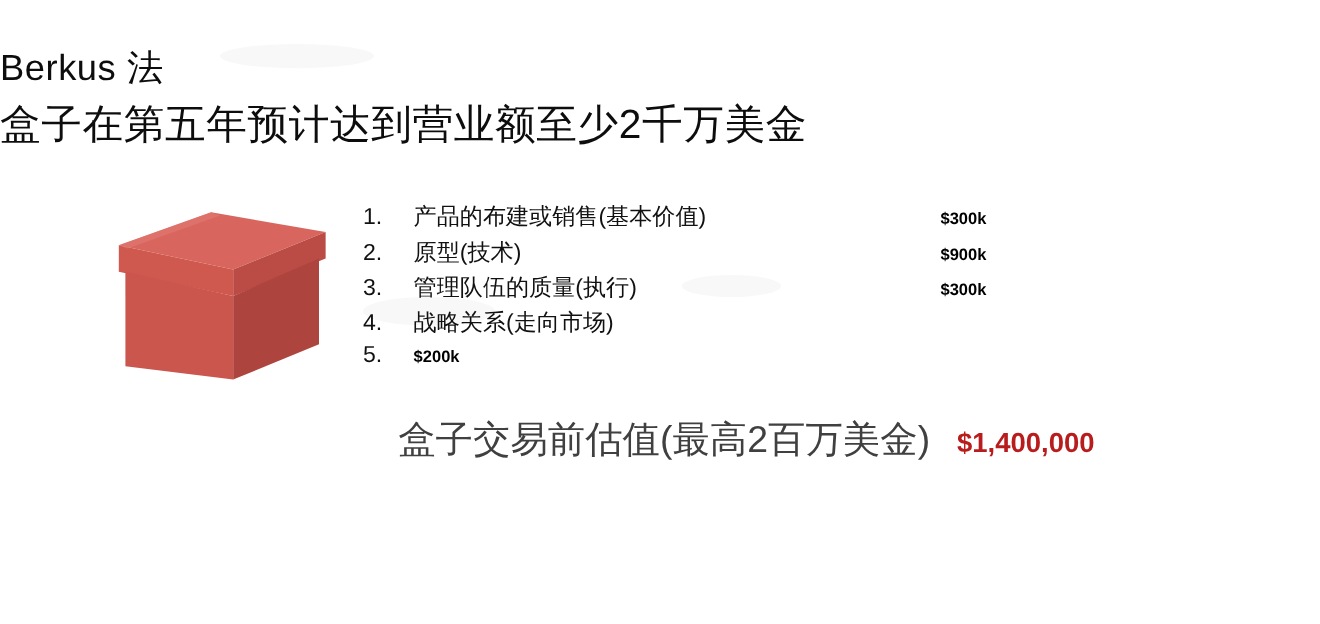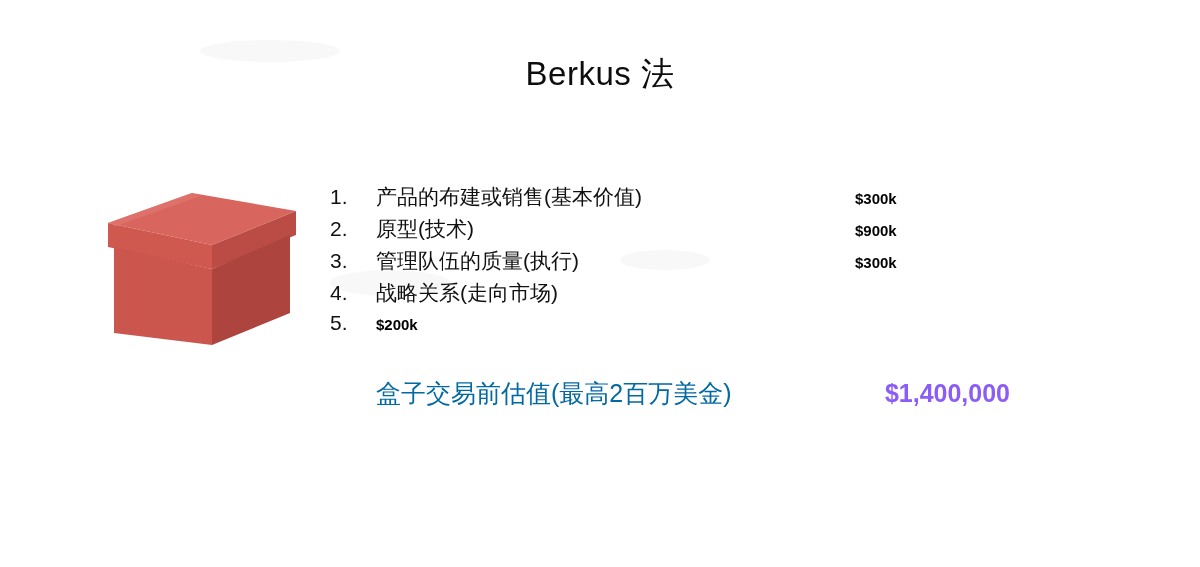--- a/index.html
+++ b/index.html
@@ -18,24 +18,23 @@
 
   .slide {
     position: absolute;
     inset: 0;
     background: #ffffff;
   }
 
   
   .title-block {
     position: absolute;
-    top: 52px;
+    top: 40px;
     left: 0;
     width: 1200px;
-    text-align: center;
   }
   .title-main {
     font-size: 33px;
     line-height: 44px;
     font-weight: 400;
     color: #0d0d0d;
     letter-spacing: 0.5px;
   }
   .title-sub {
     font-size: 37px;
@@ -92,33 +91,33 @@
   
   .total {
     position: absolute;
     left: 330px;
     top: 377px;
     width: 680px;
     display: flex;
     align-items: baseline;
   }
   .total-label {
-    margin-left: 46px;
-    font-size: 25px;
-    color: #0369a1;
+    margin-left: 32px;
+    font-size: 34px;
+    color: #404040;
     white-space: nowrap;
     flex: 1 1 auto;
   }
   .total-amount {
     flex: none;
     width: 155px;
-    text-align: right;
+    text-align: center;
     font-size: 25px;
     font-weight: bold;
-    color: #8b5cf6;
+    color: #b91c1c;
   }
 
   
   .smudge {
     position: absolute;
     background: #f2f2f2;
     opacity: 0.55;
     border-radius: 50%;
     pointer-events: none;
   }
@@ -127,20 +126,21 @@
 <body>
 
 <div class="slide">
 
   <div class="smudge" style="left:330px; top:270px; width:120px; height:26px;"></div>
   <div class="smudge" style="left:620px; top:250px; width:90px; height:20px;"></div>
   <div class="smudge" style="left:200px; top:40px; width:140px; height:22px;"></div>
 
   <div class="title-block">
     <div class="title-main">Berkus 法</div>
+    <div class="title-sub">盒子在第五年预计达到营业额至少2千万美金</div>
   </div>
 
   <div class="box-art">
     <svg width="200" height="175" viewBox="0 0 200 175" xmlns="http://www.w3.org/2000/svg">
 
       <polygon points="8,38 92,8 196,26 112,60" fill="#d9665e"></polygon>
 
       <polygon points="8,38 112,60 112,84 8,62" fill="#cf584f"></polygon>
 
       <polygon points="112,60 196,26 196,50 112,84" fill="#bb4c45"></polygon>

